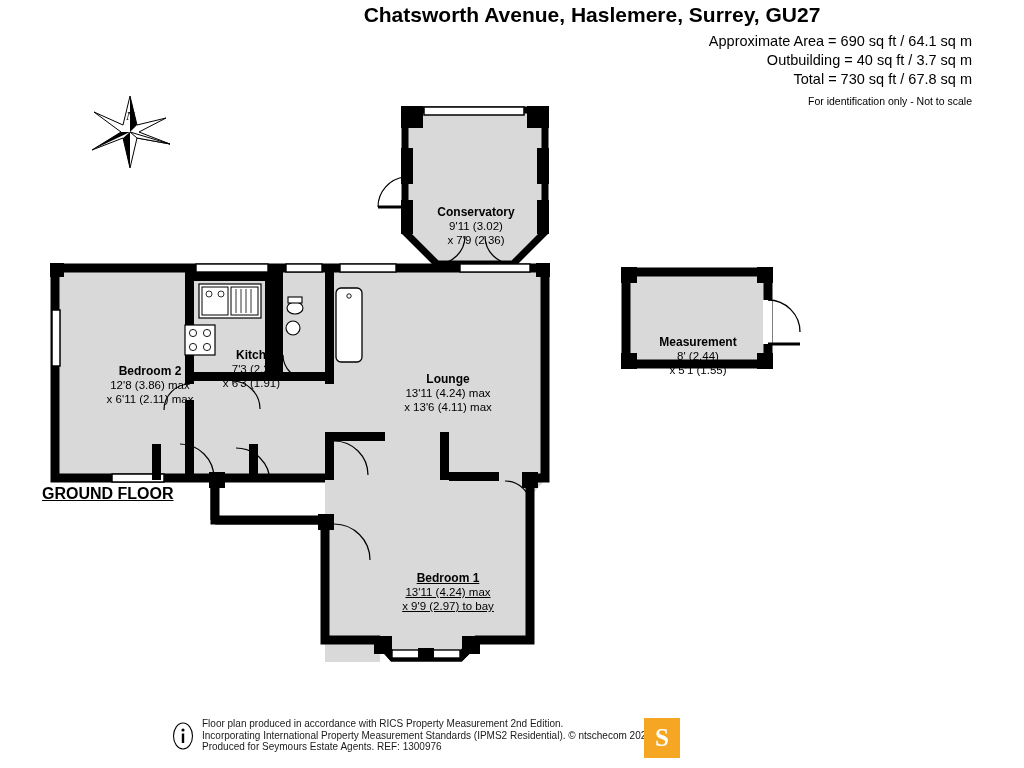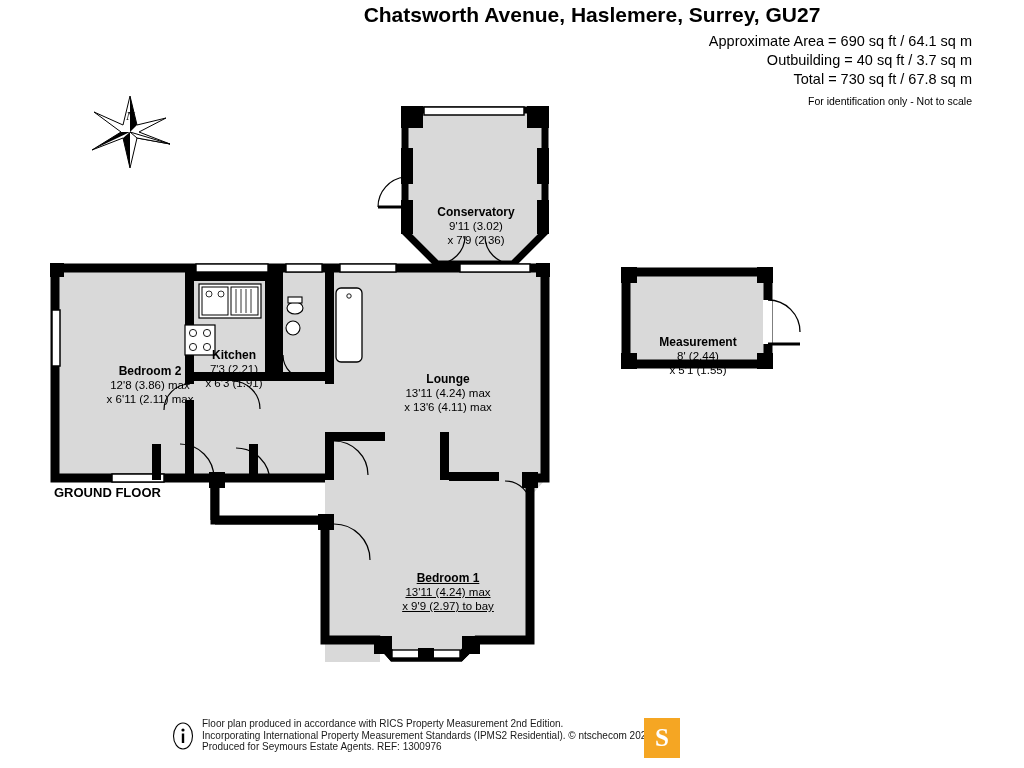--- a/index.html
+++ b/index.html
@@ -40,24 +40,25 @@
     text-align: right;
     font-size: 14.5px;
     line-height: 19px;
   }
   .areas .note {
     font-size: 10.5px;
     margin-top: 3px;
   }
   .ground-floor-label {
     position: absolute;
-    left: 54px;
+    left: 42px;
     top: 485px;
-    font-size: 13px;
+    font-size: 16px;
     font-weight: bold;
+    text-decoration: underline;
   }
   .room-label {
     position: absolute;
     text-align: center;
     font-size: 11.5px;
     line-height: 14px;
     white-space: nowrap;
   }
   .room-label .rname {
     font-weight: bold;
@@ -291,21 +292,21 @@
     <div>9'11 (3.02)</div>
     <div>x 7'9 (2.36)</div>
   </div>
 
   <div class="room-label" style="left:52px; top:328px; width:140px;padding-left:28px;">
     <div class="rname">Bedroom 2</div>
     <div>12'8 (3.86) max</div>
     <div>x 6'11 (2.11) max</div>
   </div>
 
-  <div class="room-label" style="left:180px; top:312px; width:108px;">
+  <div class="room-label" style="left:172px; top:312px; width:108px;text-align:right;">
     <div class="rname">Kitchen</div>
     <div>7'3 (2.21)</div>
     <div>x 6'3 (1.91)</div>
   </div>
 
   <div class="room-label" style="left:378px; top:336px; width:140px;">
     <div class="rname">Lounge</div>
     <div>13'11 (4.24) max</div>
     <div>x 13'6 (4.11) max</div>
   </div>

